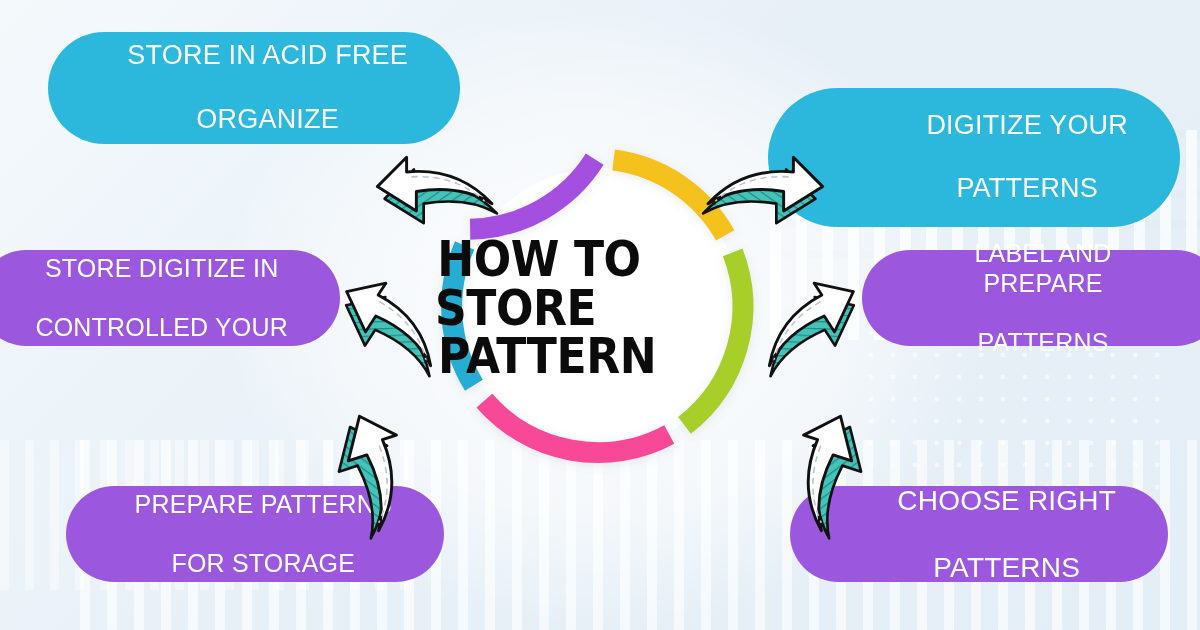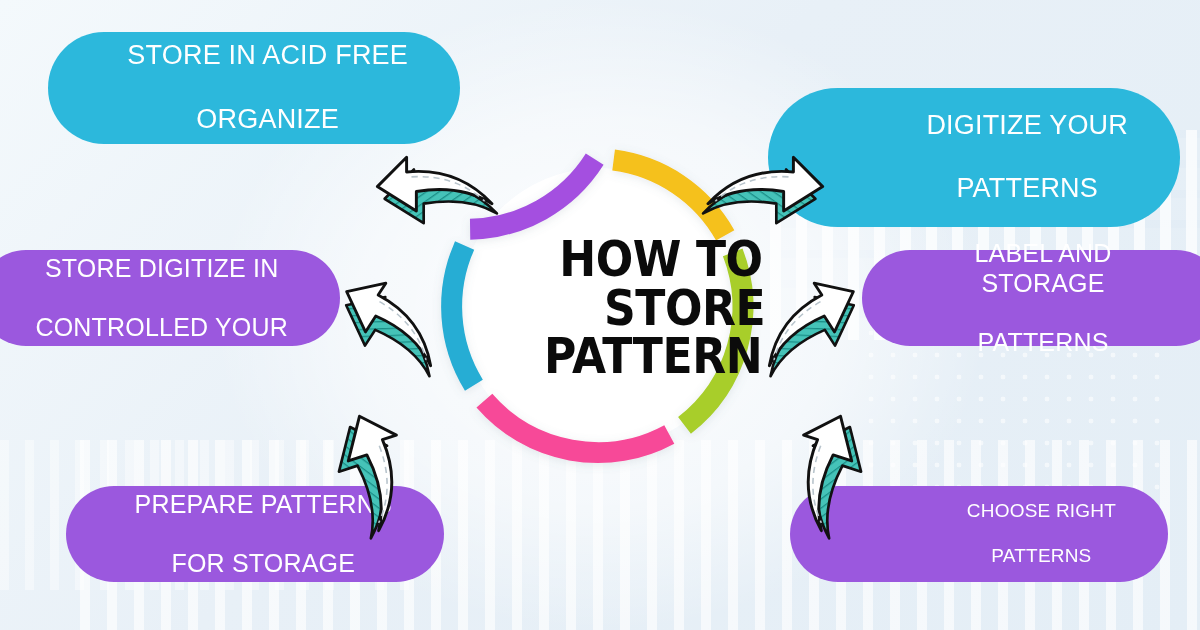--- a/index.html
+++ b/index.html
@@ -135,41 +135,41 @@
   .pill-bl {
     left: 66px;  top: 486px;
     width: 378px; height: 96px;
     background: #9B58DE;
     font-size: 25px;
   }
   .pill-br {
     left: 790px; top: 486px;
     width: 378px; height: 96px;
     background: #9B58DE;
-    font-size: 19px;
+    font-size: 28px;
   }
 
   
   .hub {
     position: absolute;
     left: 426px;
     top: 135px;
     width: 348px;
     height: 348px;
     z-index: 3;
   }
   .hub svg { display: block; }
 
   .hub-text {
     position: absolute;
     left: 0; top: 0;
     width: 348px; height: 348px;
     display: flex;
     flex-direction: column;
-    align-items: flex-end;
+    align-items: flex-start;
     justify-content: center;
     z-index: 5;
     pointer-events: none;
   }
   .hub-line {
     font-family: "DejaVu Sans", sans-serif;
     font-weight: bold;
     color: #0b0b0b;
     font-size: 49px;
     line-height: 0.99;
@@ -279,21 +279,21 @@
 
   <div class="pill pill-tr">
     <span><span>DIGITIZE YOUR</span><br><span>PATTERNS</span></span>
   </div>
 
   <div class="pill pill-ml">
     <span><span>STORE DIGITIZE IN</span><br><span>CONTROLLED YOUR</span></span>
   </div>
 
   <div class="pill pill-mr">
-    <span><span>LABEL AND STORAGE</span><br><span>PATTERNS</span></span>
+    <span><span>LABEL AND PREPARE</span><br><span>PATTERNS</span></span>
   </div>
 
   <div class="pill pill-bl">
     <span><span>PREPARE PATTERNS</span><br><span>FOR STORAGE</span></span>
   </div>
 
   <div class="pill pill-br">
     <span><span>CHOOSE RIGHT</span><br><span>PATTERNS</span></span>
   </div>
 

